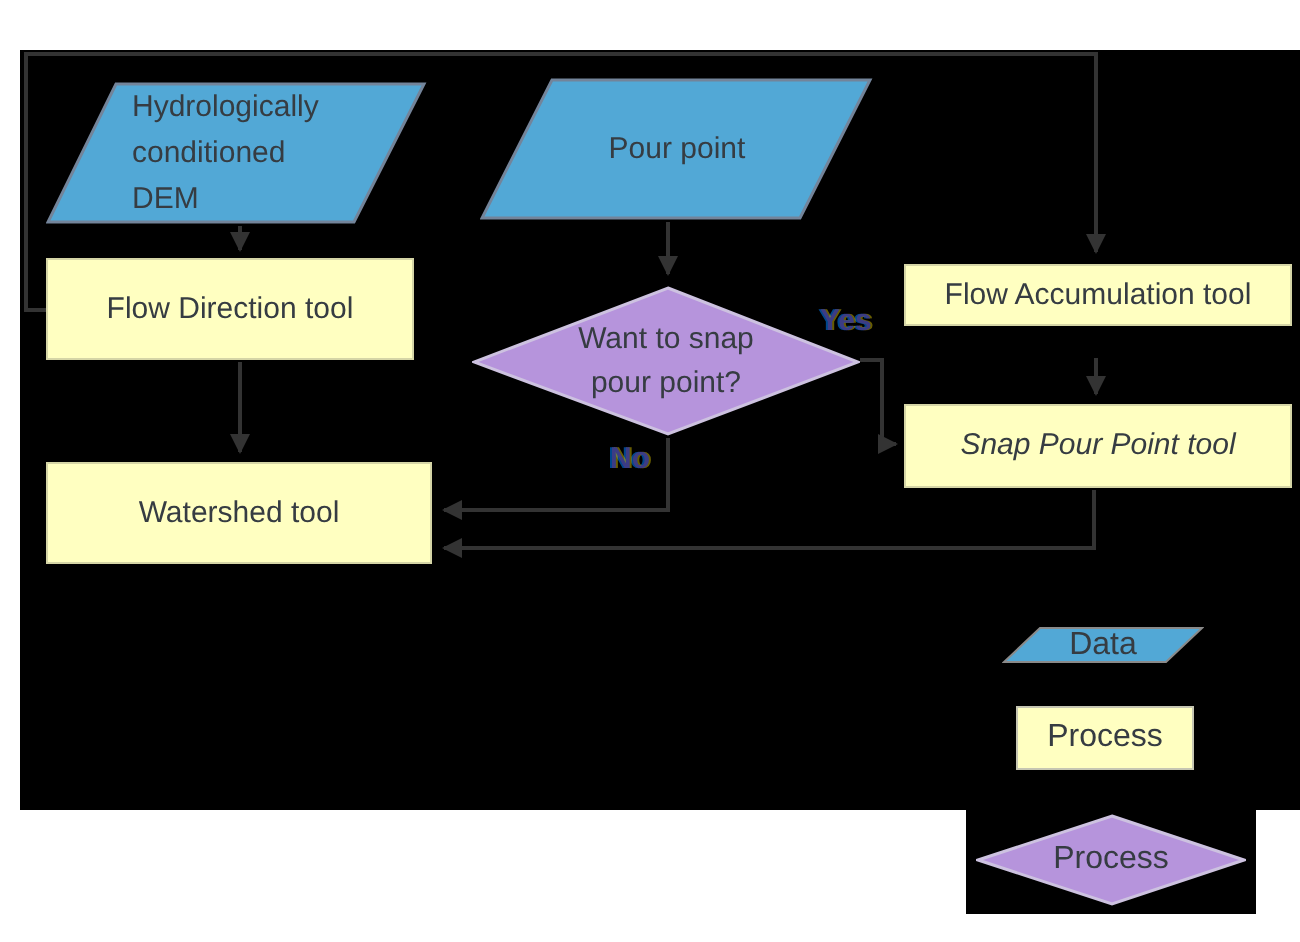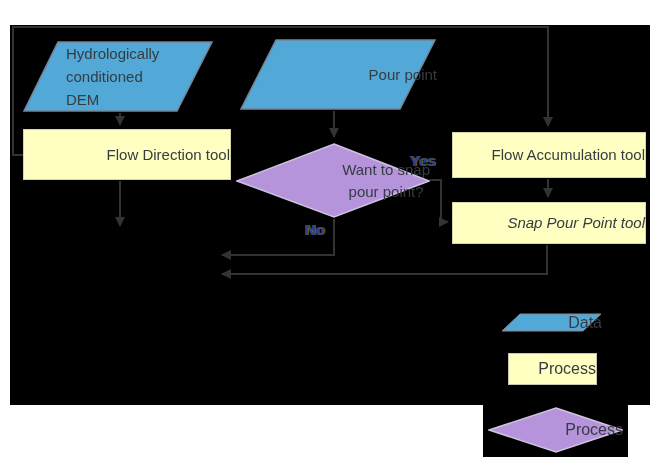--- a/index.html
+++ b/index.html
@@ -2,21 +2,21 @@
 <html><head>
 <meta charset="utf-8">
 <style>
   html,body{margin:0;padding:0;background:#fff;}
   .canvas{
     position:relative;width:650px;height:471px;background:#ffffff;overflow:hidden;
     font-family:"Liberation Sans","DejaVu Sans",sans-serif;
   }
   .bg-main{position:absolute;left:10px;top:25px;width:640px;height:380px;background:#000;}
   .bg-decision{position:absolute;left:483px;top:403px;width:145px;height:54px;background:#000;}
-  .node{position:absolute;display:flex;align-items:center;justify-content:flex-end;
+  .node{position:absolute;display:flex;align-items:center;justify-content:center;
         color:#363c42;font-size:15px;line-height:22px;text-align:center;white-space:pre-line;}
   .node svg{position:absolute;left:0;top:0;}
   .node .lbl{position:relative;z-index:2;}
   .proc{background:#ffffc1;border:1px solid #d5d5a6;box-sizing:border-box;}
   .dem-text{justify-content:flex-start;text-align:left;padding-left:43px;box-sizing:border-box;line-height:23px;}
   .edges{position:absolute;left:0;top:0;pointer-events:none;}
   .edge-label{position:absolute;font-size:15px;font-weight:bold;color:#3c3c84;
         text-shadow:1px 0 0 rgba(190,170,0,0.55),-1px 0 0 rgba(0,130,255,0.55);}
   .legend-label{font-size:16px;}
 </style>
@@ -53,40 +53,43 @@
 DEM</span>
   </div>
 
   <div class="node" style="left:240px;top:39px;width:197px;height:71px;">
     <svg width="197" height="71">
       <polygon points="36,1 195,1 160,70 1,70" fill="#52a8d6" stroke="#73849a" stroke-width="1.5"></polygon>
     </svg>
     <span class="lbl">Pour point</span>
   </div>
 
-  <div class="node proc" style="left:23px;top:129px;width:208px;height:51px;">
+  <div class="node proc" style="left:23px;top:129px;width:184px;height:51px;">
     <span class="lbl">Flow Direction tool</span>
   </div>
 
-  <div class="node proc" style="left:452px;top:132px;width:194px;height:46px;">
+  <div class="node proc" style="left:452px;top:132px;width:194px;height:31px;">
     <span class="lbl">Flow Accumulation tool</span>
   </div>
 
   <div class="node proc" style="left:452px;top:202px;width:194px;height:42px;font-style:italic;">
     <span class="lbl">Snap Pour Point tool</span>
   </div>
 
   <div class="node" style="left:236px;top:143px;width:194px;height:75px;">
     <svg width="194" height="75">
       <polygon points="98,1 193,38 98,74 1,38" fill="#b694dc" stroke="#cdc2e0" stroke-width="1.5"></polygon>
     </svg>
     <span class="lbl">Want to snap
 pour point?</span>
   </div>
 
+  <div class="node proc" style="left:23px;top:231px;width:193px;height:51px;">
+    <span class="lbl">Watershed tool</span>
+  </div>
 
 
   <div class="edge-label" style="left:410px;top:152px;">Yes</div>
   <div class="edge-label" style="left:305px;top:221px;">No</div>
 
   <div class="node legend-label" style="left:501px;top:313px;width:101px;height:19px;">
     <svg width="101" height="19">
       <polygon points="19,1 100,1 82,18 1,18" fill="#52a8d6" stroke="#8a8a8a" stroke-width="1"></polygon>
     </svg>
     <span class="lbl">Data</span>

